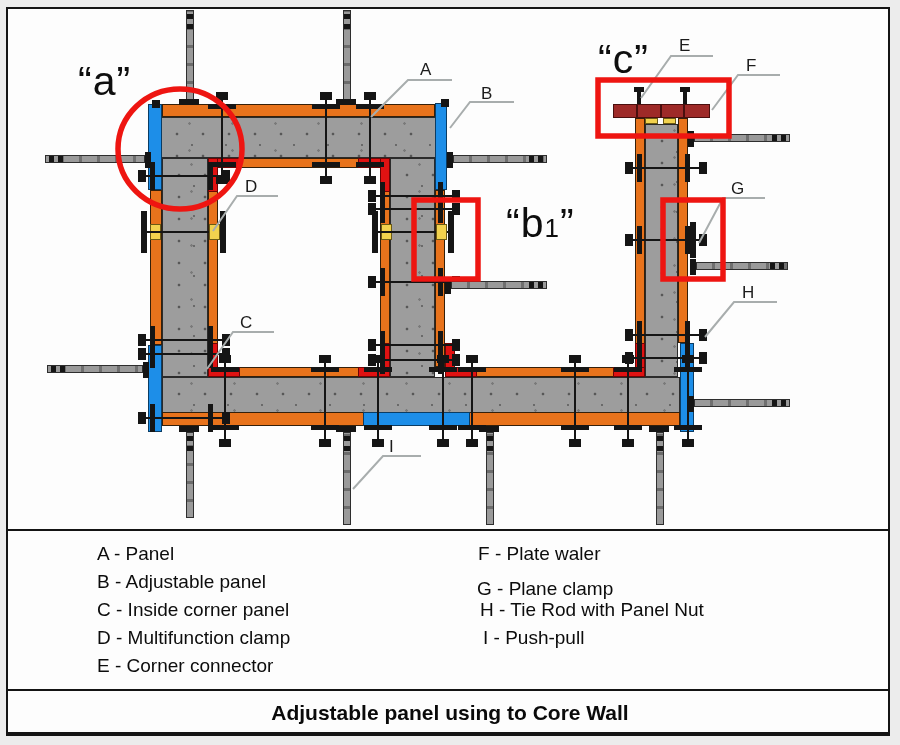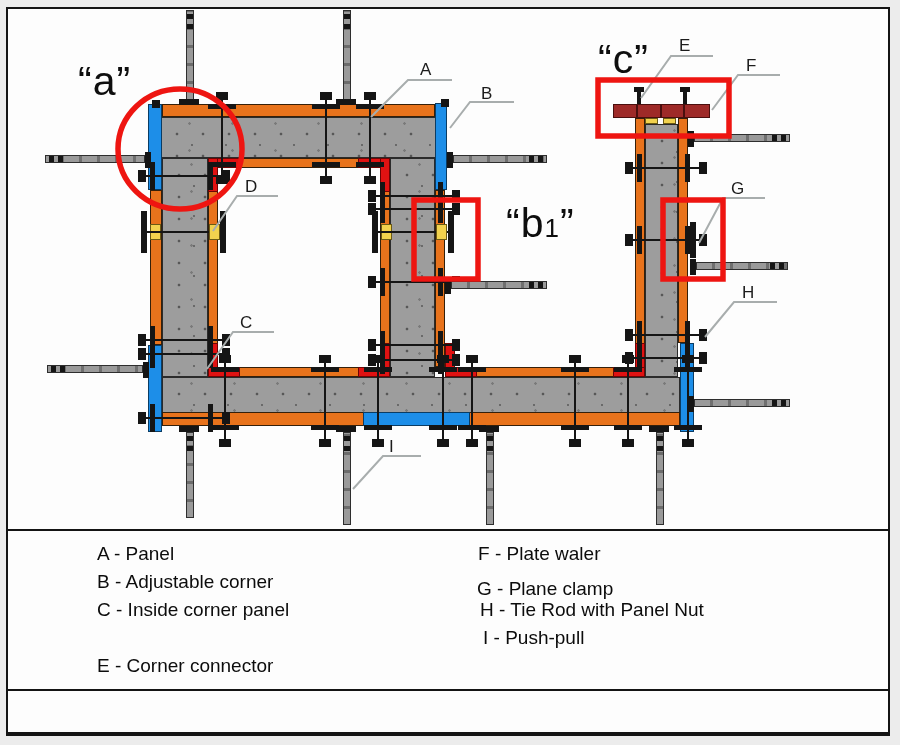--- a/index.html
+++ b/index.html
@@ -216,22 +216,24 @@
   <span class="cl" style="left:731px;top:179px">G</span>
   <span class="cl" style="left:742px;top:283px">H</span>
   <span class="cl" style="left:389px;top:437px">I</span>
 
   <div class="ann" style="left:78px;top:58px"><span>“</span><span>a</span><span class="sub"></span><span>”</span></div>
   <div class="ann" style="left:506px;top:200px"><span>“</span><span>b</span><span class="sub">1</span><span>”</span></div>
   <div class="ann" style="left:598px;top:36px"><span>“</span><span>c</span><span class="sub"></span><span>”</span></div>
 
   <div class="sep" style="top:529px"></div>
   <span class="li" style="left:97px;top:543px">A - Panel</span>
-  <span class="li" style="left:97px;top:571px">B - Adjustable corner</span>
+  <span class="li" style="left:97px;top:571px">B - Adjustable panel</span>
   <span class="li" style="left:97px;top:599px">C - Inside corner panel</span>
+  <span class="li" style="left:97px;top:627px">D - Multifunction clamp</span>
   <span class="li" style="left:97px;top:655px">E - Corner connector</span>
   <span class="li" style="left:478px;top:543px">F - Plate waler</span>
   <span class="li" style="left:477px;top:578px">G - Plane clamp</span>
   <span class="li" style="left:480px;top:599px">H - Tie Rod with Panel Nut</span>
   <span class="li" style="left:483px;top:627px">I - Push-pull</span>
 
   <div class="sep" style="top:689px"></div>
+  <div class="title">Adjustable panel using to Core Wall</div>
 </div>
 
 </body></html>

